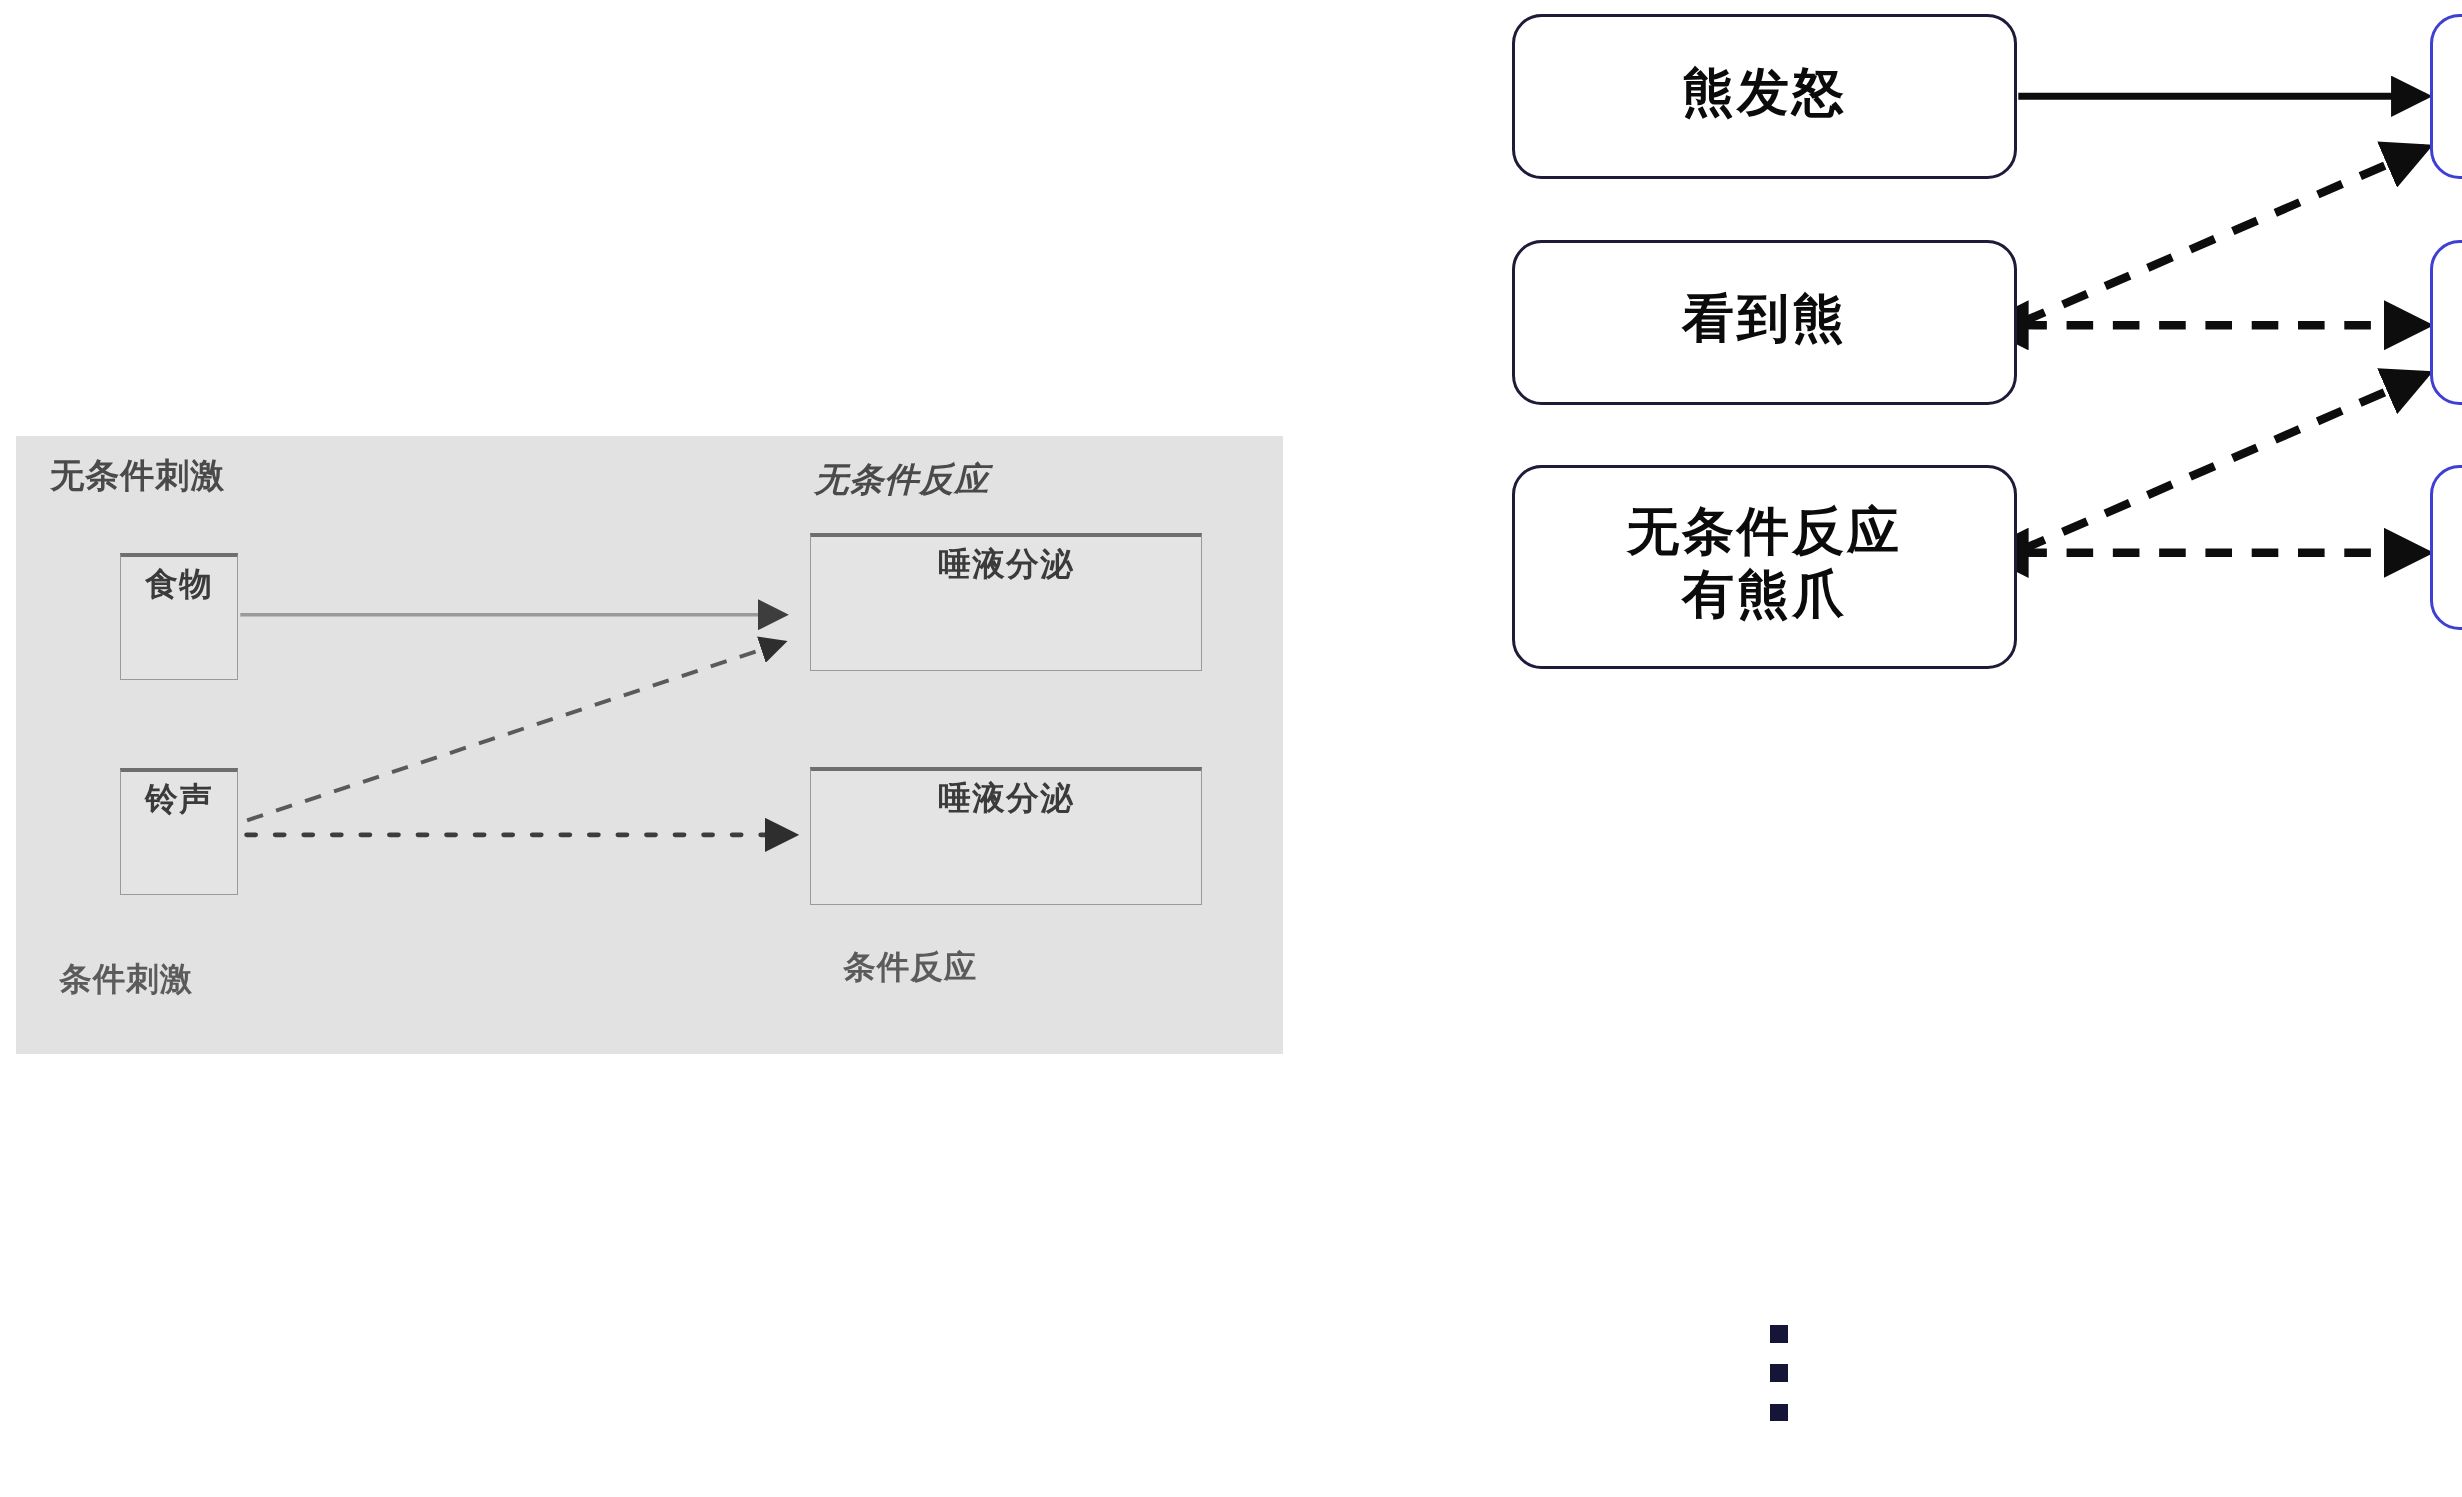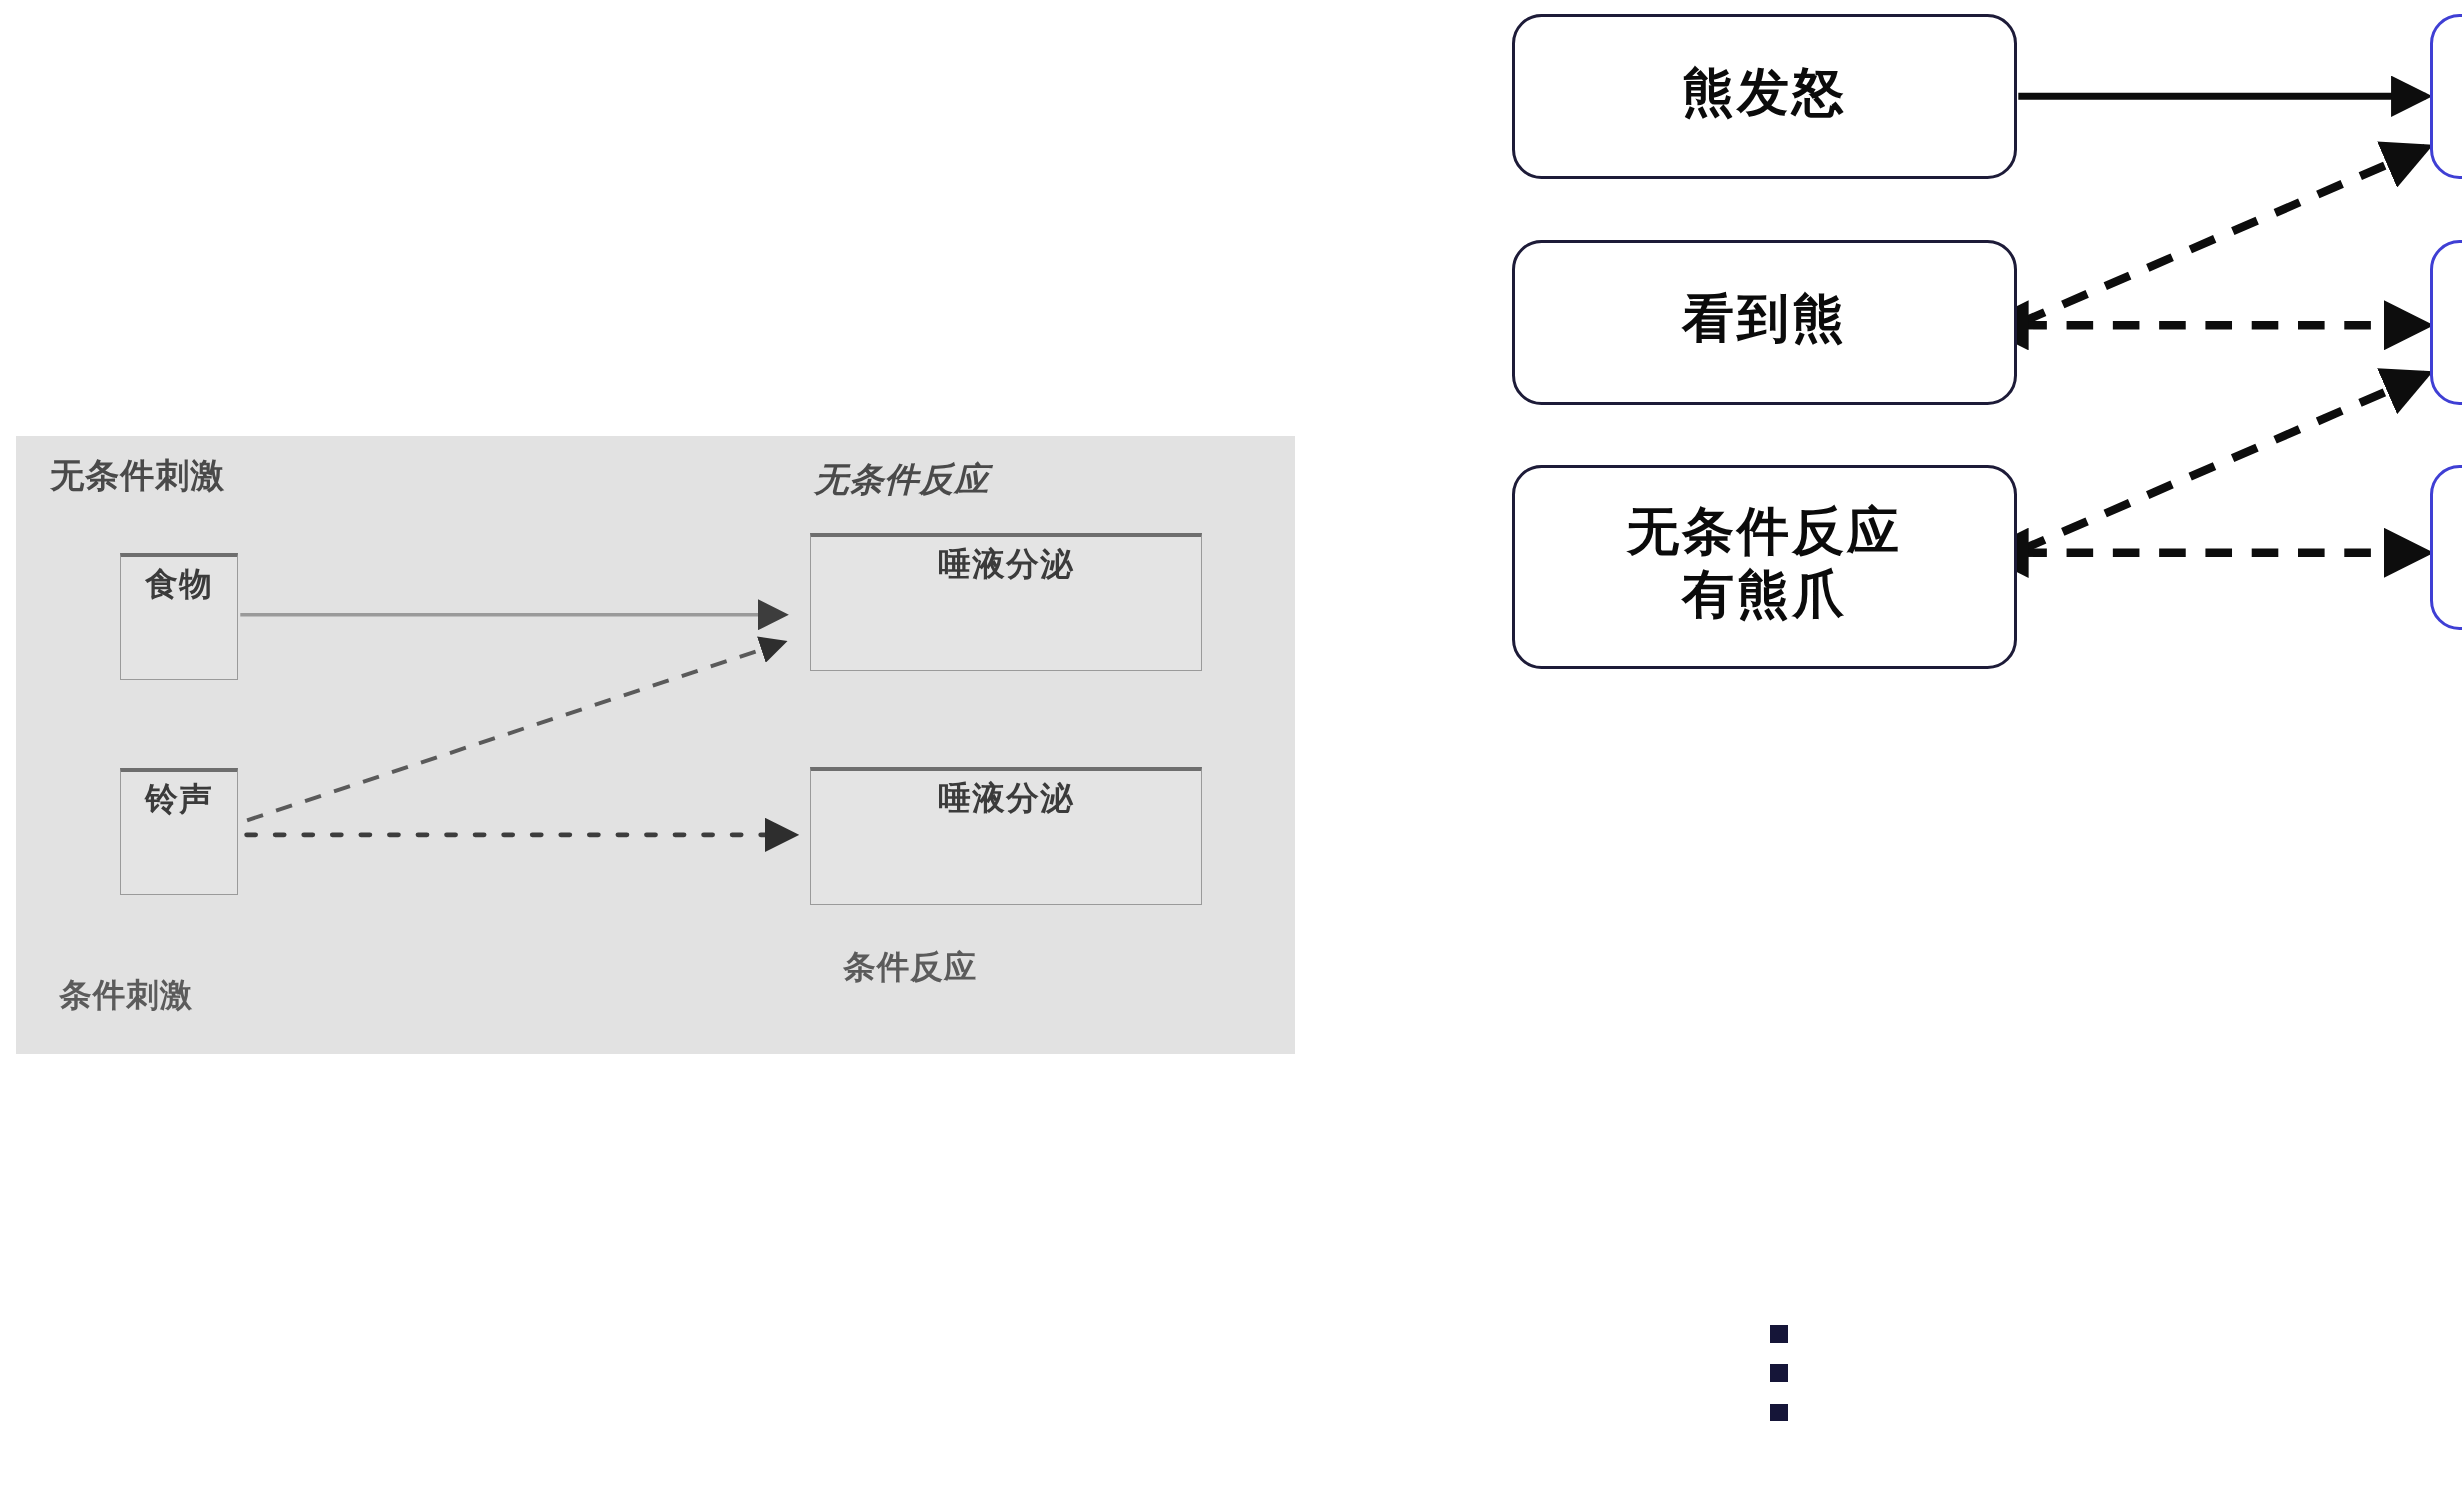--- a/index.html
+++ b/index.html
@@ -1,21 +1,21 @@
 <!DOCTYPE html>
 <html style="font-size:7.9px"><head>
 <meta charset="utf-8">
 <style>
   html,body{margin:0;padding:0;background:#ffffff;}
   body{width:3306px;height:1498px;position:relative;overflow:hidden;
        font-family:"Liberation Sans","DejaVu Sans",sans-serif;}
 
   
   #pavlov-panel{position:absolute;left:16.3px;top:436px;width:1267px;height:618px;
-                background:#e2e2e2;padding-left:12px;}
+                background:#e2e2e2;}
   .pv-head{position:absolute;color:#4a4a4a;font-size:34px;font-weight:700;
            letter-spacing:1px;white-space:nowrap;}
   .pv-foot{position:absolute;color:#5b5b5b;font-size:32.5px;font-weight:700;
            letter-spacing:1px;white-space:nowrap;}
   .pv-box{position:absolute;background:#e4e4e4;border:1.5px solid #9a9a9a;
           border-top:4.4px solid #6e6e6e;box-sizing:border-box;}
   .pv-box .pv-lbl{position:absolute;left:0;right:0;top:5.9px;text-align:center;
           color:#3b3b3b;font-size:32.5px;font-weight:700;letter-spacing:1.5px;
           white-space:nowrap;}
   #pv-svg{position:absolute;left:0;top:0;width:1267px;height:618px;}
@@ -71,21 +71,21 @@
   </div>
 
   <div class="pv-box" style="left:794px;top:97px;width:392px;height:138px;">
     <div class="pv-lbl">唾液分泌</div>
   </div>
 
   <div class="pv-box" style="left:794px;top:331px;width:392px;height:138px;">
     <div class="pv-lbl">唾液分泌</div>
   </div>
 
-  <div class="pv-foot" style="left:43px;top:522px;margin-top:16px;">条件刺激</div>
+  <div class="pv-foot" style="left:43px;top:522px;">条件刺激</div>
   <div class="pv-foot" style="left:827px;top:510px;">条件反应</div>
 </div>
 
 <svg id="rl-svg" viewBox="0 0 3763 3041" xmlns="http://www.w3.org/2000/svg">
   <defs>
     <marker id="rl-head" markerWidth="6" markerHeight="6" refX="5" refY="3" orient="auto" markerUnits="strokeWidth">
       <path d="M0,0 L6,3 L0,6 z" fill="#0d0d0d"></path>
     </marker>
     <marker id="rl-tail" markerWidth="6" markerHeight="6" refX="1" refY="3" orient="auto-start-reverse" markerUnits="strokeWidth">
       <path d="M0,0 L6,3 L0,6 z" fill="#0d0d0d"></path>

